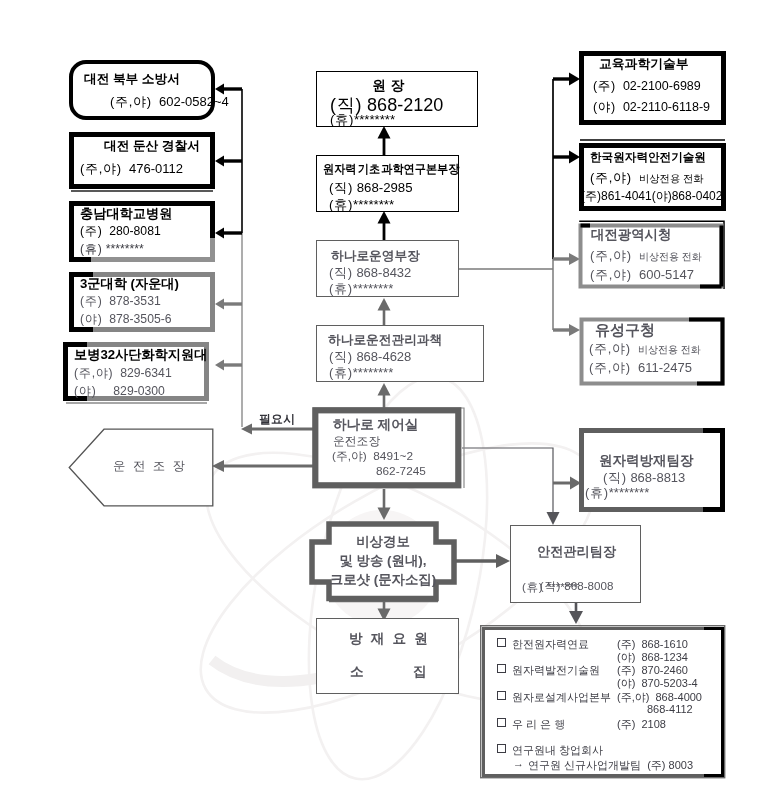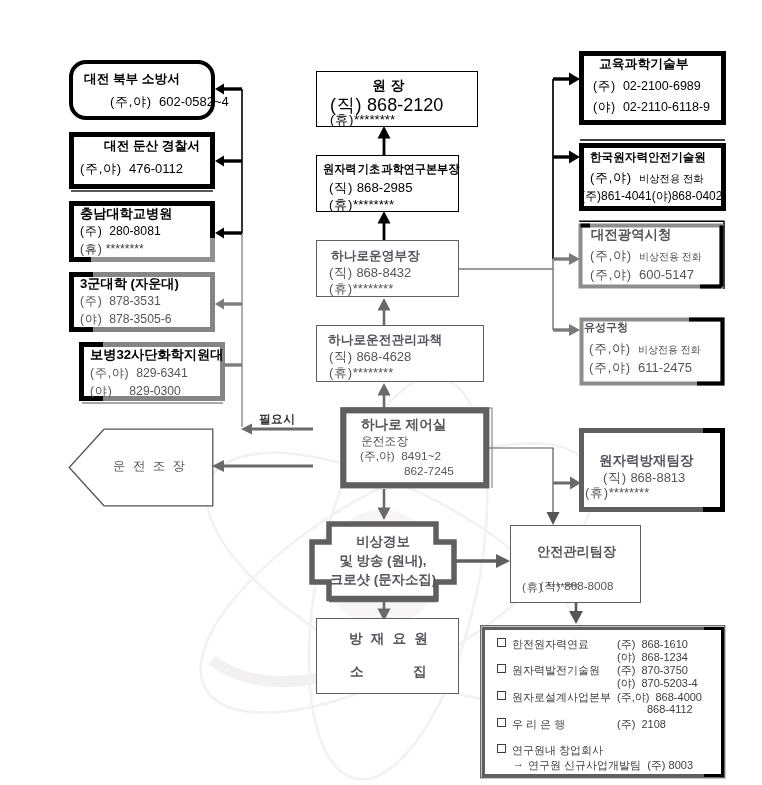--- a/index.html
+++ b/index.html
@@ -173,21 +173,21 @@
 <div class="node" style="left:69px;top:272px;width:146px;height:60px;background:transparent;text-decoration:underline;" data-name="box-third-military-academy">
   <svg viewBox="0 0 146 60" style="position:absolute;left:0;top:0;width:146px;height:60px;" data-name="box-frame">
     <rect x="2.5" y="2.5" width="141" height="55" fill="#fff" stroke="#858585" stroke-width="5" data-name="box-outline"></rect>
     <path d="M24,2.5 H2.5 V57.5 H24" fill="none" stroke="#000" stroke-width="5" data-name="line-stroke"></path>
   </svg>
   <div class="ln ttl" style="left:11px;top:5px;font-size:13.2px;" data-name="box-title">3군대학 (자운대)</div>
   <div class="ln gtxt" style="left:11px;top:23px;font-size:12.2px;" data-name="box-phone-row"><span data-name="phone-label">(주)</span><span data-name="text-gap">  </span><span data-name="phone-value">878-3531</span></div>
   <div class="ln gtxt" style="left:11px;top:41px;font-size:12.2px;" data-name="box-phone-row"><span data-name="phone-label">(야)</span><span data-name="text-gap">  </span><span data-name="phone-value">878-3505-6</span></div>
 </div>
 
-<div class="node" style="left:79px;top:342px;width:146px;height:62px;background:transparent;" data-name="box-32nd-infantry-division-chemical-support">
+<div class="node" style="left:63px;top:342px;width:146px;height:62px;background:transparent;" data-name="box-32nd-infantry-division-chemical-support">
   <svg viewBox="0 0 146 62" style="position:absolute;left:0;top:0;width:146px;height:62px;overflow:visible;" data-name="box-frame">
     <path d="M3,61 H144" fill="none" stroke="#8a8a8a" stroke-width="1.3" data-name="line-stroke"></path>
     <rect x="2.5" y="2.5" width="141" height="54" fill="#fff" stroke="#858585" stroke-width="5" data-name="box-outline"></rect>
     <path d="M24,2.5 H2.5 V56.5 H24" fill="none" stroke="#000" stroke-width="5" data-name="line-stroke"></path>
   </svg>
   <div class="ln ttl" style="left:11px;top:6px;font-size:13.2px;" data-name="box-title">보병32사단화학지원대</div>
   <div class="ln gtxt" style="left:11px;top:25px;font-size:12.2px;" data-name="box-phone-row"><span data-name="phone-label">(주,야)</span><span data-name="text-gap">  </span><span data-name="phone-value">829-6341</span></div>
   <div class="ln gtxt" style="left:11px;top:43px;font-size:12.2px;" data-name="box-phone-row"><span data-name="phone-label">(야)</span><span data-name="text-gap">     </span><span data-name="phone-value">829-0300</span></div>
 </div>
 
@@ -208,21 +208,21 @@
   <div class="ln gtxt" style="left:12px;top:25px;font-size:13px;" data-name="box-phone-row"><span data-name="phone-label">(직)</span><span data-name="text-gap"> </span><span data-name="phone-value">868-8432</span></div>
   <div class="ln gtxt" style="left:12px;top:41px;font-size:13px;" data-name="box-phone-row"><span data-name="phone-label">(휴)</span><span data-name="phone-value">********</span></div>
 </div>
 
 <div class="node bx-gry" style="left:316px;top:325px;width:168px;height:57px;" data-name="box-hanaro-operation-management-chief">
   <div class="ln ttl gtxt" style="left:11px;top:8px;font-size:12.7px;" data-name="box-title">하나로운전관리과책</div>
   <div class="ln gtxt" style="left:12px;top:24px;font-size:13px;" data-name="box-phone-row"><span data-name="phone-label">(직)</span><span data-name="text-gap"> </span><span data-name="phone-value">868-4628</span></div>
   <div class="ln gtxt" style="left:12px;top:40px;font-size:13px;" data-name="box-phone-row"><span data-name="phone-label">(휴)</span><span data-name="phone-value">********</span></div>
 </div>
 
-<div class="node" style="left:312px;top:407px;width:153px;height:82px;background:transparent;margin-left:28px;" data-name="box-hanaro-control-room">
+<div class="node" style="left:312px;top:407px;width:153px;height:82px;background:transparent;" data-name="box-hanaro-control-room">
   <svg viewBox="0 0 153 82" style="position:absolute;left:0;top:0;width:153px;height:82px;overflow:visible;" data-name="double-frame">
     <path d="M1,1 H152 V81" fill="none" stroke="#8a8a8a" stroke-width="1.2" data-name="line-stroke"></path>
     <rect x="3.3" y="3.3" width="143" height="75" fill="#fff" stroke="#5f5f5f" stroke-width="6.2" data-name="box-outline"></rect>
   </svg>
   <div class="ln ttl gtxt" style="left:21px;top:11px;font-size:13.6px;" data-name="box-title">하나로 제어실</div>
   <div class="ln gtxt" style="left:21px;top:29px;font-size:11.8px;" data-name="box-subtitle">운전조장</div>
   <div class="ln gtxt" style="left:20px;top:44px;font-size:11.8px;" data-name="box-phone-row">(주,야)  8491~2</div>
   <div class="ln gtxt" style="left:64px;top:59px;font-size:11.8px;" data-name="box-phone-row">862-7245</div>
 </div>
 
@@ -281,21 +281,21 @@
   <div class="ln ttl gtxt" style="left:13px;top:8px;font-size:13.4px;" data-name="box-title">대전광역시청</div>
   <div class="ln gtxt" style="left:12px;top:29px;font-size:13px;" data-name="box-phone-row"><span data-name="phone-label">(주,야)</span><span data-name="text-gap">  </span><span style="font-size:10px;" data-name="phone-value">비상전용 전화</span></div>
   <div class="ln gtxt" style="left:12px;top:48px;font-size:13px;" data-name="box-phone-row"><span data-name="phone-label">(주,야)</span><span data-name="text-gap">  </span><span data-name="phone-value">600-5147</span></div>
 </div>
 
 <div class="node" style="left:579px;top:317px;width:146px;height:69px;background:transparent;" data-name="box-yuseong-district-office">
   <svg viewBox="0 0 146 69" style="position:absolute;left:0;top:0;width:146px;height:69px;" data-name="box-frame">
     <rect x="2.5" y="2.5" width="141" height="64" fill="#fff" stroke="#8d8d8d" stroke-width="4" data-name="box-outline"></rect>
     <path d="M110,2.5 H143.5 V66.5 H118" fill="none" stroke="#000" stroke-width="4" data-name="right-edge-accent"></path>
   </svg>
-  <div class="ln ttl gtxt" style="left:5px;top:5px;font-size:11px;" data-name="box-title">유성구청</div>
+  <div class="ln ttl gtxt" style="left:16px;top:5px;font-size:15px;" data-name="box-title">유성구청</div>
   <div class="ln gtxt" style="left:10px;top:25px;font-size:13px;" data-name="box-phone-row"><span data-name="phone-label">(주,야)</span><span data-name="text-gap">  </span><span style="font-size:10px;" data-name="phone-value">비상전용 전화</span></div>
   <div class="ln gtxt" style="left:10px;top:44px;font-size:13px;" data-name="box-phone-row"><span data-name="phone-label">(주,야)</span><span data-name="text-gap">  </span><span data-name="phone-value">611-2475</span></div>
 </div>
 
 <div class="node" style="left:579px;top:428px;width:146px;height:84px;background:transparent;" data-name="box-nuclear-disaster-prevention-team-leader">
   <svg viewBox="0 0 146 84" style="position:absolute;left:0;top:0;width:146px;height:84px;" data-name="box-frame">
     <rect x="2.5" y="2.5" width="141" height="79" fill="#fff" stroke="#5f5f5f" stroke-width="5" data-name="box-outline"></rect>
     <path d="M124,2.5 H143.5 V81.5 H124" fill="none" stroke="#000" stroke-width="5" data-name="line-stroke"></path>
   </svg>
   <div class="ln ttl gtxt" style="left:20px;top:26px;font-size:13.5px;" data-name="box-title">원자력방재팀장</div>
@@ -315,21 +315,21 @@
     <rect x="3.5" y="3.5" width="239" height="147" fill="#fff" stroke="#5f5f5f" stroke-width="3" data-name="box-outline"></rect>
     <path d="M224,3.5 H242.5 V150.5 H224" fill="none" stroke="#000" stroke-width="3" data-name="line-stroke"></path>
   </svg>
   <div id="clist" data-name="contact-rows">
         <div class="cbox" data-name="checkbox-icon" style="left: 17px; top: 13px;"></div>
         <div class="clrow" data-name="contact-org" style="left: 32px; top: 12px;">한전원자력연료</div>
         <div class="clrow" data-name="contact-phone" style="left: 137px; top: 12px;">(주)  868-1610</div>
         <div class="clrow" data-name="contact-phone" style="left: 137px; top: 25px;">(야)  868-1234</div>
         <div class="cbox" data-name="checkbox-icon" style="left: 17px; top: 39px;"></div>
         <div class="clrow" data-name="contact-org" style="left: 32px; top: 38px;">원자력발전기술원</div>
-        <div class="clrow" data-name="contact-phone" style="left: 137px; top: 38px;">(주)  870-3750</div>
+        <div class="clrow" data-name="contact-phone" style="left: 137px; top: 38px;">(주)  870-2460</div>
         <div class="clrow" data-name="contact-phone" style="left: 137px; top: 51px;">(야)  870-5203-4</div>
         <div class="cbox" data-name="checkbox-icon" style="left: 17px; top: 66px;"></div>
         <div class="clrow" data-name="contact-org" style="left: 32px; top: 65px;">원자로설계사업본부</div>
         <div class="clrow" data-name="contact-phone" style="left: 137px; top: 65px;">(주,야)  868-4000</div>
         <div class="clrow" data-name="contact-phone" style="left: 167px; top: 78px;">868-4112</div>
         <div class="cbox" data-name="checkbox-icon" style="left: 17px; top: 93px;"></div>
         <div class="clrow" data-name="contact-org" style="left: 32px; top: 92px;">우 리 은 행</div>
         <div class="clrow" data-name="contact-phone" style="left: 137px; top: 92px;">(주)  2108</div>
         <div class="cbox" data-name="checkbox-icon" style="left: 17px; top: 119px;"></div>
         <div class="clrow" data-name="contact-org" style="left: 32px; top: 118px;">연구원내 창업회사</div>

